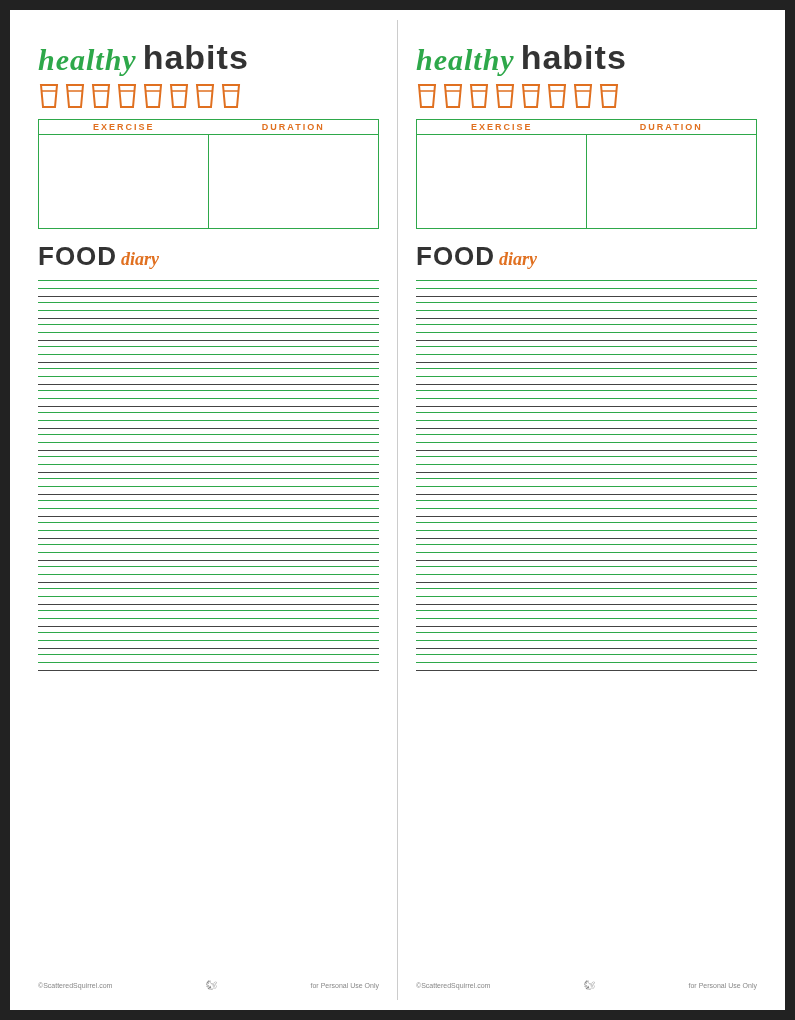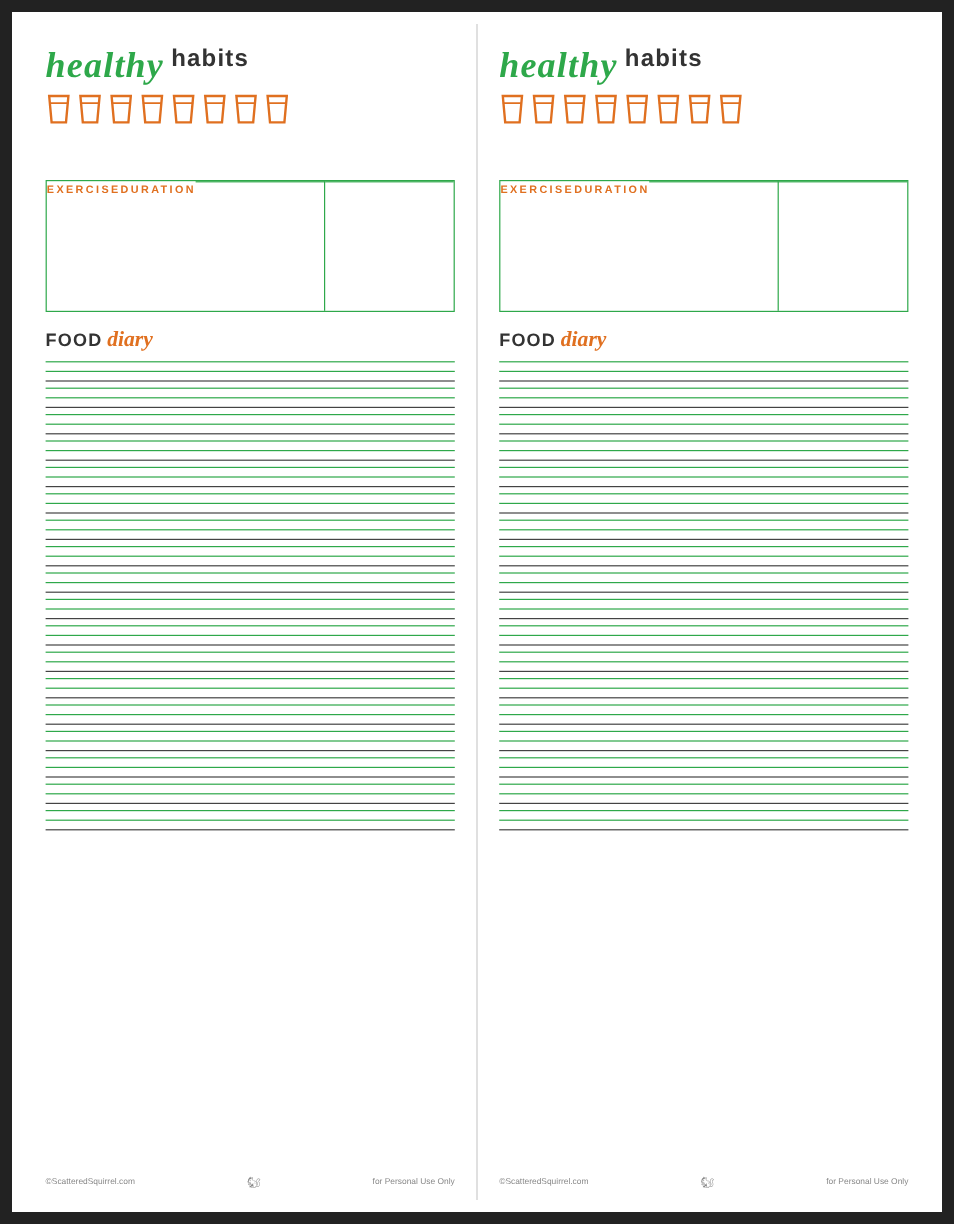--- a/index.html
+++ b/index.html
@@ -27,55 +27,54 @@
       display: flex;
       flex-direction: column;
       border-right: 1px solid #ccc;
       overflow: hidden;
     }
     .panel:last-child {
       border-right: none;
     }
     .title-area {
       display: flex;
-      align-items: flex-start;
+      align-items: flex-end;
       gap: 6px;
       margin-bottom: 6px;
     }
     .title-healthy {
       font-family: 'Georgia', cursive;
       font-style: italic;
       color: #2ea84a;
       font-size: 30px;
       font-weight: bold;
       letter-spacing: 1px;
     }
     .title-habits {
       color: #333;
-      font-size: 20px;
+      font-size: 34px;
       font-weight: bold;
       letter-spacing: 1px;
     }
     .water-cups {
       display: flex;
       flex-direction: row;
       gap: 4px;
       margin-bottom: 10px;
     }
     .cup {
       width: 22px;
       height: 26px;
     }
     .exercise-table {
       border: 1.5px solid #2ea84a;
       display: flex;
-      flex-direction: row;
+      flex-direction: column;
       margin-bottom: 12px;
       height: 110px;
-      margin-top: 36px;
     }
     .exercise-headers {
       display: flex;
       flex-direction: row;
     }
     .exercise-col-header {
       flex: 1;
       text-align: center;
       font-size: 9px;
       letter-spacing: 2px;
@@ -95,21 +94,21 @@
     .exercise-col:first-child {
       border-right: 1.5px solid #2ea84a;
     }
     .food-diary-title {
       display: flex;
       align-items: baseline;
       gap: 4px;
       margin-bottom: 8px;
     }
     .food-text {
-      font-size: 15px;
+      font-size: 26px;
       font-weight: bold;
       color: #333;
       letter-spacing: 1px;
     }
     .diary-text {
       font-family: 'Georgia', cursive;
       font-style: italic;
       color: #e07020;
       font-size: 18px;
       font-weight: bold;

